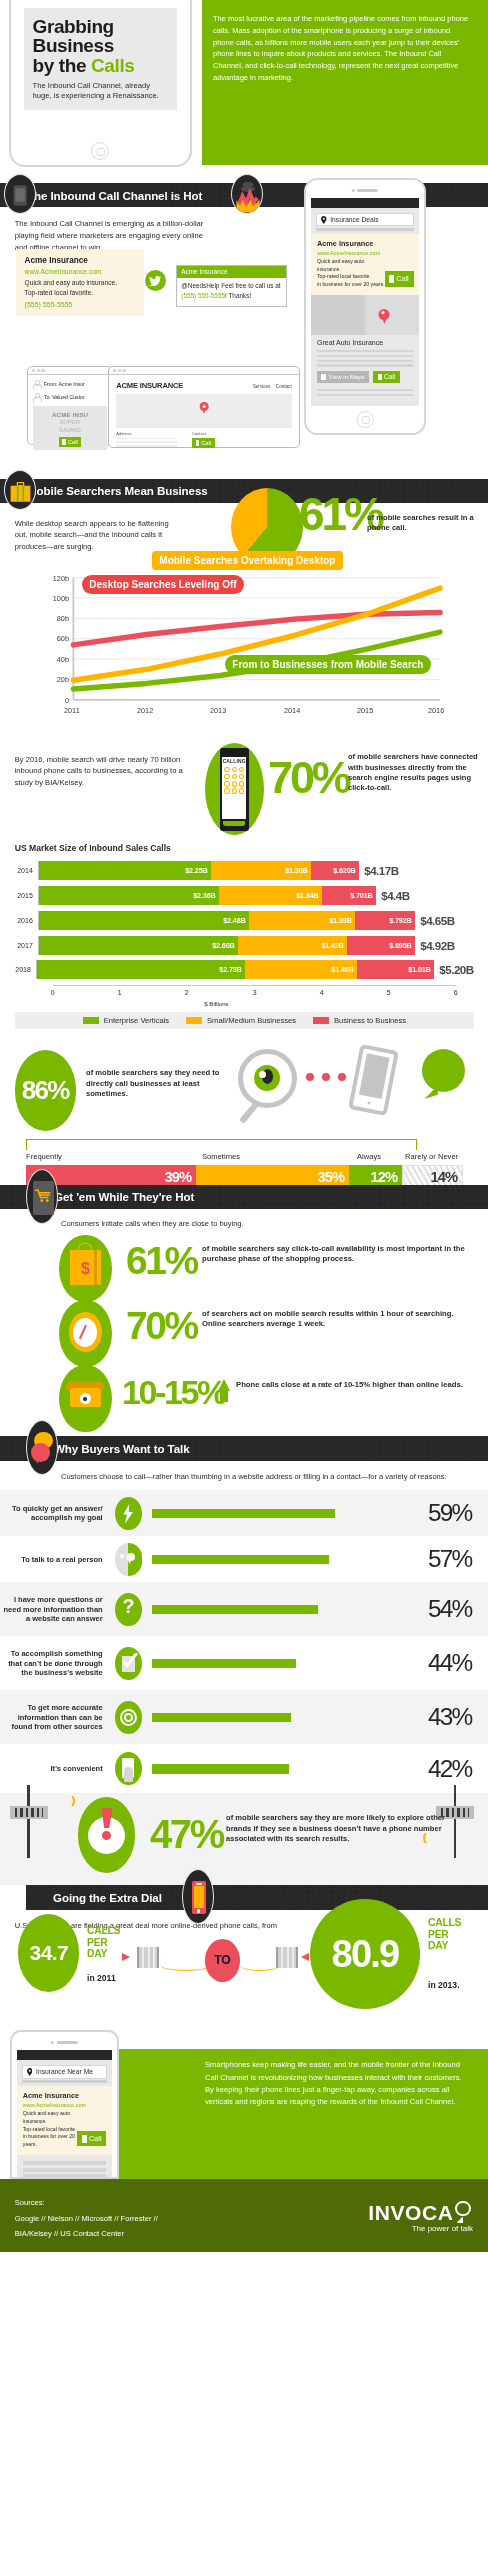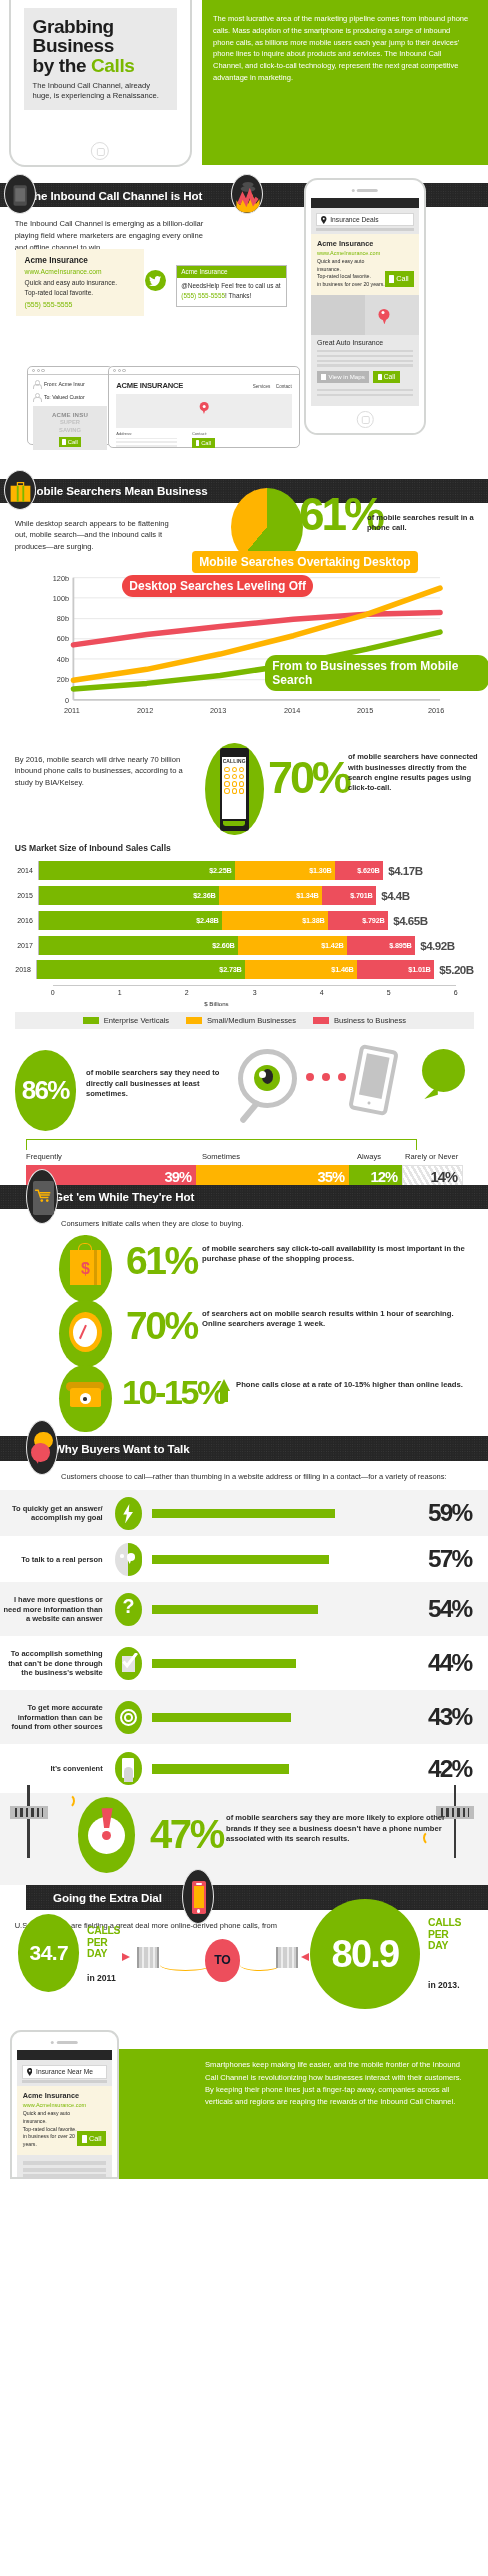--- a/index.html
+++ b/index.html
@@ -108,21 +108,21 @@
 
   
   .s2 { position:relative; }
   .s2-copy { margin:14.7px 0 0 14.7px; width:165px; font-size:7.6px; line-height:1.55; }
   .pie { position:absolute; left:231px; top:9.8px; width:72px; height:78px; border-radius:50%;
     background:conic-gradient(#7ab800 0 61%, #ffb400 61% 100%); transform:rotate(0deg); }
   .big61 { position:absolute; left:299px; top:12.2px; font-size:46px; font-weight:bold; color:#7ab800; letter-spacing:-3.1px; line-height:1; }
   .cap61 { position:absolute; left:367px; top:34px; width:116px; font-size:7.6px; font-weight:bold; line-height:1.35; }
 
   .chart { position:relative; margin:21px 0 0 0; height:165px; }
-  .bubble { position:absolute; color:#fff; font-weight:bold; font-size:12px; padding:3.7px 7.3px 4.3px 7.3px;margin-left:40px; }
+  .bubble { position:absolute; color:#fff; font-weight:bold; font-size:10px; padding:3.7px 7.3px 4.3px 7.3px; }
   .bub-o { background:#ffb400; border-radius:3.7px; }
   .bub-r { background:#ef4444; border-radius:11px; }
   .bub-g { background:#7ab800; border-radius:11px; }
   .ytick { position:absolute; right:0; font-size:7.3px; color:#3a3a3a; text-align:right; }
   .xtick { position:absolute; font-size:7.3px; color:#3a3a3a; }
 
   
   .s3 { position:relative; margin-top:3.7px; height:98px; }
   .s3-copy { position:absolute; left:14.7px; top:11px; width:171px; font-size:7.6px; line-height:1.55; }
   .calling { position:absolute; left:205px; top:0px; width:59px; height:92px; background:#7ab800; border-radius:29px/46px; }
@@ -206,21 +206,21 @@
   
   .s7 { position:relative; }
   .s7-copy { margin:9.8px 0 8.6px 61px; font-size:7.5px; line-height:1.5; }
   .rrow { display:flex; align-items:center; height:46px; }
   .rrow.alt { background:#f3f3f3; }
   .rlabel { width:110px; text-align:right; padding-right:7.3px; font-size:7.5px; font-weight:bold; line-height:1.3; }
   .ricon { width:37px; display:flex; justify-content:center; }
   .ricon .ov { width:27px; height:33px; background:#7ab800; border-radius:13.4px/16.5px; position:relative; }
   .rbarwrap { flex:1; padding-left:4.9px; }
   .rbar { height:9.2px; background:#7ab800; }
-  .rpct { width:67px; font-size:24.4px; font-weight:bold; letter-spacing:-1.8px; color:#262626; padding-left:6.1px; }
+  .rpct { width:67px; font-size:24.4px; font-weight:normal; letter-spacing:-1.8px; color:#262626; padding-left:6.1px; }
 
   
   .s8 { position:relative; height:92px; background:#f3f3f3; }
   .oval47 { position:absolute; left:78px; top:3.7px; width:57px; height:76px; background:#7ab800; border-radius:29px/38px; }
   .exc { position:absolute; left:50%; top:11px; margin-left:-6.1px; width:12.2px; height:31px; }
   .exc .bar { width:12.2px; height:20px; background:#ed4e5c; clip-path:polygon(10% 0,100% 0,72% 100%,30% 100%); }
   .exc .dot { position:absolute; left:1.2px; top:23px; width:9.2px; height:9.2px; background:#ed4e5c; border-radius:50%; }
   .oval47 .whitecirc { position:absolute; left:10.4px; top:19.6px; width:37px; height:37px; background:#fff; border-radius:50%; z-index:0; }
   .big47 { position:absolute; left:150px; top:21px; font-size:40px; font-weight:bold; color:#7ab800; letter-spacing:-2.4px; line-height:1; }
   .cap47 { position:absolute; left:226px; top:19.6px; width:244px; font-size:7.6px; font-weight:bold; line-height:1.4; }
@@ -537,41 +537,41 @@
     <div class="cap70">of mobile searchers have connected with businesses directly from the search engine results pages using click-to-call.</div>
   </div>
 
   <div class="s4">
     <h3>US Market Size of Inbound Sales Calls</h3>
     <div class="barchart">
 
       <div class="brow">
         <div class="yr">2014</div>
         <div class="bstack">
-          <div class="seg g" style="width:196px;">$2.25B</div>
+          <div class="seg g" style="width:172px;">$2.25B</div>
           <div class="seg o" style="width:100px;">$1.30B</div>
           <div class="seg r" style="width:48px;">$.620B</div>
         </div>
         <div class="btot">$4.17B</div>
       </div>
 
       <div class="brow">
         <div class="yr">2015</div>
         <div class="bstack">
           <div class="seg g" style="width:180px;">$2.36B</div>
           <div class="seg o" style="width:103px;">$1.34B</div>
           <div class="seg r" style="width:54px;">$.701B</div>
         </div>
         <div class="btot">$4.4B</div>
       </div>
 
       <div class="brow">
         <div class="yr">2016</div>
         <div class="bstack">
-          <div class="seg g" style="width:183px;text-align:center;">$2.48B</div>
+          <div class="seg g" style="width:210px;text-align:center;">$2.48B</div>
           <div class="seg o" style="width:106px;">$1.38B</div>
           <div class="seg r" style="width:60px;">$.792B</div>
         </div>
         <div class="btot">$4.65B</div>
       </div>
 
       <div class="brow">
         <div class="yr">2017</div>
         <div class="bstack">
           <div class="seg g" style="width:199px;">$2.60B</div>
@@ -898,15 +898,26 @@
         <div class="ph-lines" style="padding-top:3.7px;">
             <span style="height:4.3px;"></span>
             <span style="height:4.3px;"></span>
             <span style="height:4.3px;"></span>
           </div>
       </div>
     </div>
     <div class="s10-text">Smartphones keep making life easier, and the mobile frontier of the Inbound Call Channel is revolutionizing how businesses interact with their customers. By keeping their phone lines just a finger-tap away, companies across all verticals and regions are reaping the rewards of the Inbound Call Channel.</div>
   </div>
 
+  <div class="footer">
+    <div class="src">
+      <div>Sources:</div>
+      <div>Google  //  Nielson  //  Microsoft  //  Forrester  //</div>
+      <div>BIA/Kelsey  //  US Contact Center</div>
+    </div>
+    <div class="logo">
+      <span class="wm">INVOCA</span><span class="mark"><span class="b"></span><span class="t"></span></span>
+      <div class="tag">The power of talk</div>
+    </div>
+  </div>
 
 </div>
 
 
 </body></html>

